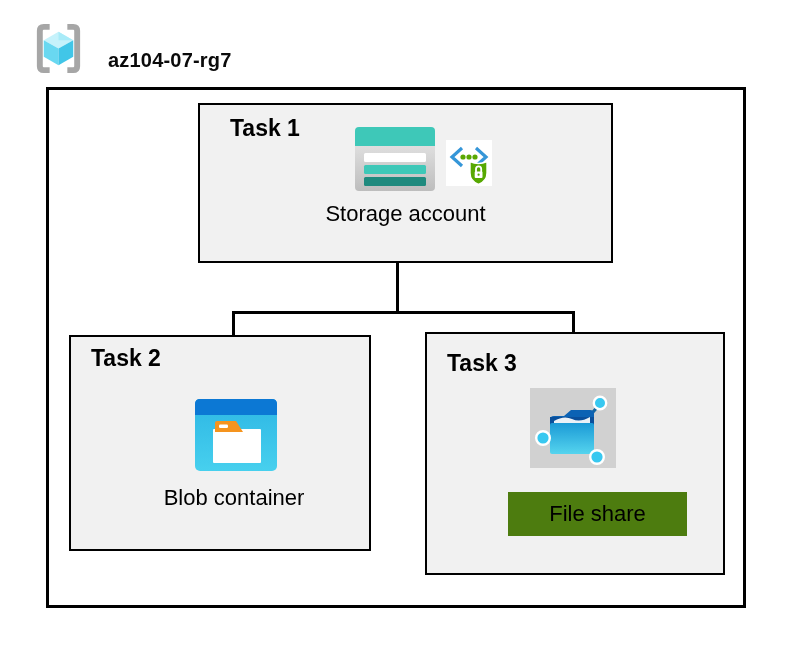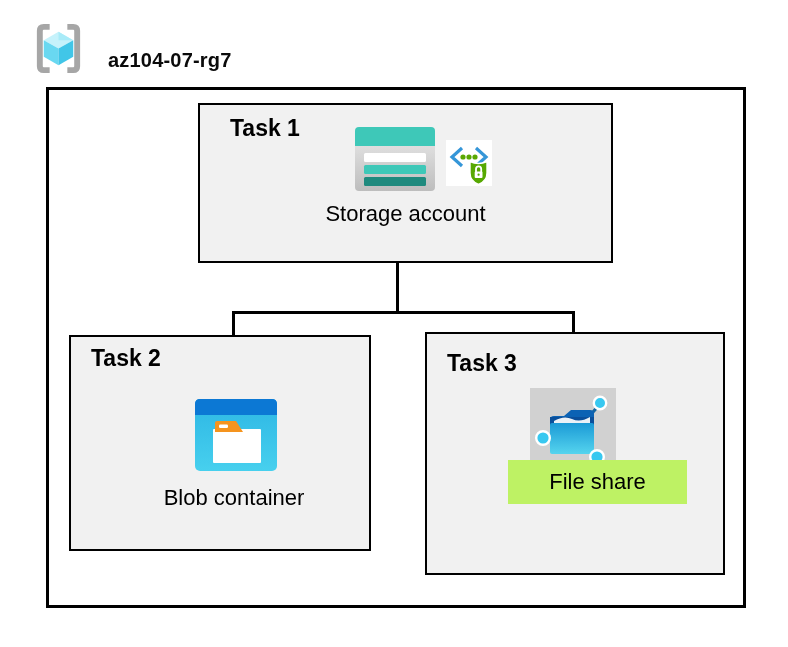--- a/index.html
+++ b/index.html
@@ -39,21 +39,21 @@
     position: absolute;
     font-size: 22px; font-weight: 400; color: #000;
     white-space: nowrap;
   }
 
   
   .line { background: #000; }
 
   
   .gray-square { left: 530px; top: 388px; width: 86px; height: 80px; background: #d1d1d1; }
-  .gray-band   { left: 508px; top: 460px; width: 179px; height: 44px; background: #bef264; }
+  .gray-band   { left: 508px; top: 492px; width: 179px; height: 44px; background: #4d7c0f; }
   .gray-band .resource-label {
     position: static; display: block; text-align: center; line-height: 44px;
   }
 
   svg { display: block; }
 </style>
 </head>
 <body>
 
 <div class="abs" style="left:30px; top:20px; width:57px; height:57px;">

